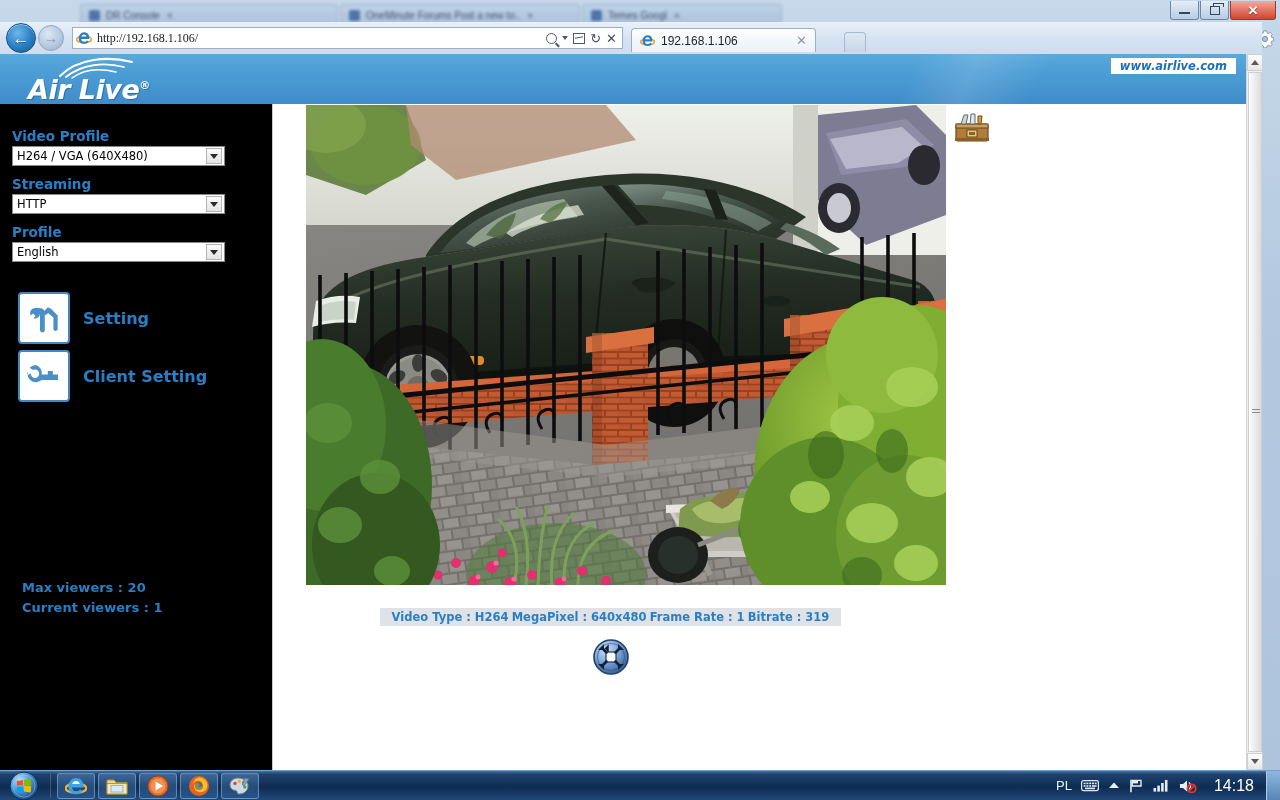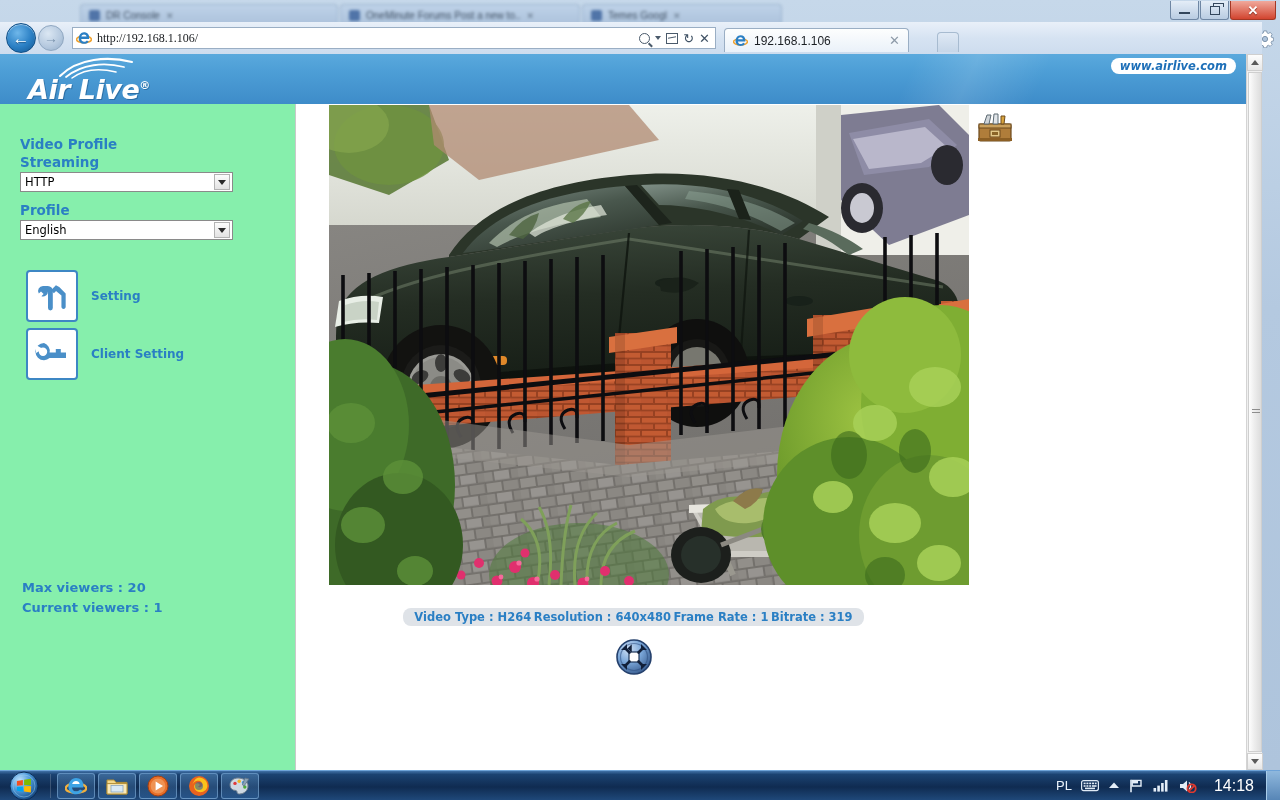--- a/index.html
+++ b/index.html
@@ -73,21 +73,21 @@
   }
   .navbtn.fwd{
     background:radial-gradient(circle at 38% 32%, #dbe7f3 0%, #b4c8de 60%, #93acc8 100%);
     border:1px solid #8fa7c1; margin-left:2px; width:26px;height:26px;
   }
   .navbtn .arw{ font-size:17px; font-weight:bold; line-height:1; }
   .navbtn.back .arw{ color:#ffffff; text-shadow:0 1px 1px rgba(0,40,80,.6); }
   .navbtn.fwd .arw{ color:#7b93ad; font-size:14px; }
 
   .addrbar{
-    flex:none; width:644px; height:22px; margin-left:8px;
+    flex:none; width:551px; height:22px; margin-left:8px;
     background:#ffffff; border:1px solid #9aaec4;
     display:flex; align-items:center; padding:0 3px; position:relative;
   }
   .ie-logo{ width:16px;height:16px;flex:none;margin-right:5px; }
   .addr-text{ font-size:12px; color:#15181c; flex:1; white-space:nowrap; overflow:hidden;
               font-family:"Liberation Serif", serif; }
   .addr-icons{ display:flex; align-items:center; gap:5px; padding-right:2px; }
   .mag{ width:11px;height:11px;border:1.7px solid #4a5a6b;border-radius:50%; position:relative; }
   .mag:after{ content:""; position:absolute; right:-4px; bottom:-3px; width:5px;height:1.7px;
               background:#4a5a6b; transform:rotate(45deg); }
@@ -141,29 +141,29 @@
   .model{
     position:absolute; right:10px; bottom:3px; white-space:nowrap;
     text-shadow:1px 1px 1px rgba(20,70,120,.45);
   }
   .model .m1{ font-family:"DejaVu Sans",sans-serif; font-weight:bold; font-style:italic;
               font-size:17px; color:#ffffff; }
   .model .m2{ font-family:"DejaVu Sans",sans-serif; font-style:italic;
               font-size:13.5px; color:#ffffff; }
   .weburl{
     position:absolute; right:10px; top:4px;
-    background:#ffffff; border-radius:8px; padding:1px 9px;
+    background:#ffffff; border-radius:0; padding:1px 9px;
     font-size:11.5px; font-weight:bold; font-style:italic; color:#1d6fb8;
     font-family:"DejaVu Sans", sans-serif;
   }
 
   .body-row{ display:flex; height:666px; }
   .sidebar{
-    width:296px; background:#86efac; border-right:1px solid #c9c9c9;
-    position:relative; padding:8px;
+    width:273px; background:#000000; border-right:1px solid #c9c9c9;
+    position:relative; padding:0;
   }
   .side-label{
     color:#2a7fc4; font-size:13.5px; font-weight:bold;
     font-family:"DejaVu Sans", sans-serif;
     margin:0 0 2px 12px;
   }
   .side-select{
     width:213px; height:20px; margin:0 0 10px 12px;
     background:#ffffff; border:1px solid #8a8a8a;
     display:flex; align-items:center; padding:0 2px 0 4px;
@@ -180,21 +180,21 @@
     border-top:5px solid #2b2b2b; display:block;
   }
 
   .btn-row{ display:flex; align-items:center; margin:0 0 6px 18px; }
   .btn-icon{
     width:52px;height:52px; background:#ffffff;
     border:2px solid #3d87c4; border-radius:4px;
     display:flex; align-items:center; justify-content:center; flex:none;
   }
   .btn-label{
-    margin-left:13px; color:#2a7fc4; font-size:12px; font-weight:bold;
+    margin-left:13px; color:#2a7fc4; font-size:16px; font-weight:bold;
     font-family:"DejaVu Sans", sans-serif;
   }
   .viewers{
     position:absolute; left:22px; bottom:152px;
     color:#2a7fc4; font-size:13px; font-weight:bold; line-height:20px;
     font-family:"DejaVu Sans", sans-serif;
   }
 
   .content{ flex:1; position:relative; background:#ffffff; }
 
@@ -206,21 +206,20 @@
   .vid-svg{ display:block; width:640px; height:480px; }
 
   .toolchest{
     position:absolute; left:682px; top:8px; width:34px; height:30px;
   }
 
   .statusbar{
     position:absolute; left:107px; top:504px; width:461px; height:18px;
     background:#dfe3e8; display:flex; align-items:center; justify-content:space-around;
     padding:0 10px;
-    border-radius:8px;
   }
   .statusbar span{
     color:#2a7fc4; font-size:11.5px; font-weight:bold; white-space:nowrap;
     font-family:"DejaVu Sans", sans-serif;
   }
   .fsbtn{
     position:absolute; left:320px; top:535px; width:36px; height:36px;
   }
 
   
@@ -381,20 +380,26 @@
       </div>
       <div class="weburl">www.airlive.com</div>
     </div>
 
     <div class="body-row">
 
       <div class="sidebar">
         <div style="height:24px"></div>
 
         <div class="side-label">Video Profile</div>
+        <div class="side-select">
+          <span class="val">H264 / VGA (640X480)</span>
+          <span class="arrowbox">
+              <i></i>
+            </span>
+        </div>
 
         <div class="side-label">Streaming</div>
         <div class="side-select">
           <span class="val">HTTP</span>
           <span class="arrowbox">
               <i></i>
             </span>
         </div>
 
         <div class="side-label">Profile</div>
@@ -731,21 +736,21 @@
             <rect x="14" y="20" width="6" height="3" fill="#8a6427"></rect>
             <path d="M6 12 L9 3 L13 3 L11 12 Z" fill="#cfd4d8" stroke="#5d6a73" stroke-width="1"></path>
             <path d="M15 12 L16 2 L20 2 L20 12 Z" fill="#e2e6ea" stroke="#5d6a73" stroke-width="1"></path>
             <path d="M23 12 L23 4 L27 4 L26 12 Z" fill="#d8a43c" stroke="#6d4a1d" stroke-width="1"></path>
             <rect x="0" y="26" width="34" height="3" fill="#8c5f24"></rect>
           </svg>
         </div>
 
         <div class="statusbar">
           <span>Video Type : H264</span>
-          <span>Resolution : 640x480</span>
+          <span>MegaPixel : 640x480</span>
           <span>Frame Rate : 1</span>
           <span>Bitrate : 319</span>
         </div>
 
         <div class="fsbtn">
           <svg width="36" height="36" viewBox="0 0 36 36">
             <defs>
               <radialGradient id="fsg" cx="0.35" cy="0.28" r="0.85">
                 <stop offset="0" stop-color="#cfe0f5"></stop>
                   <stop offset="0.45" stop-color="#7aa6d8"></stop>

